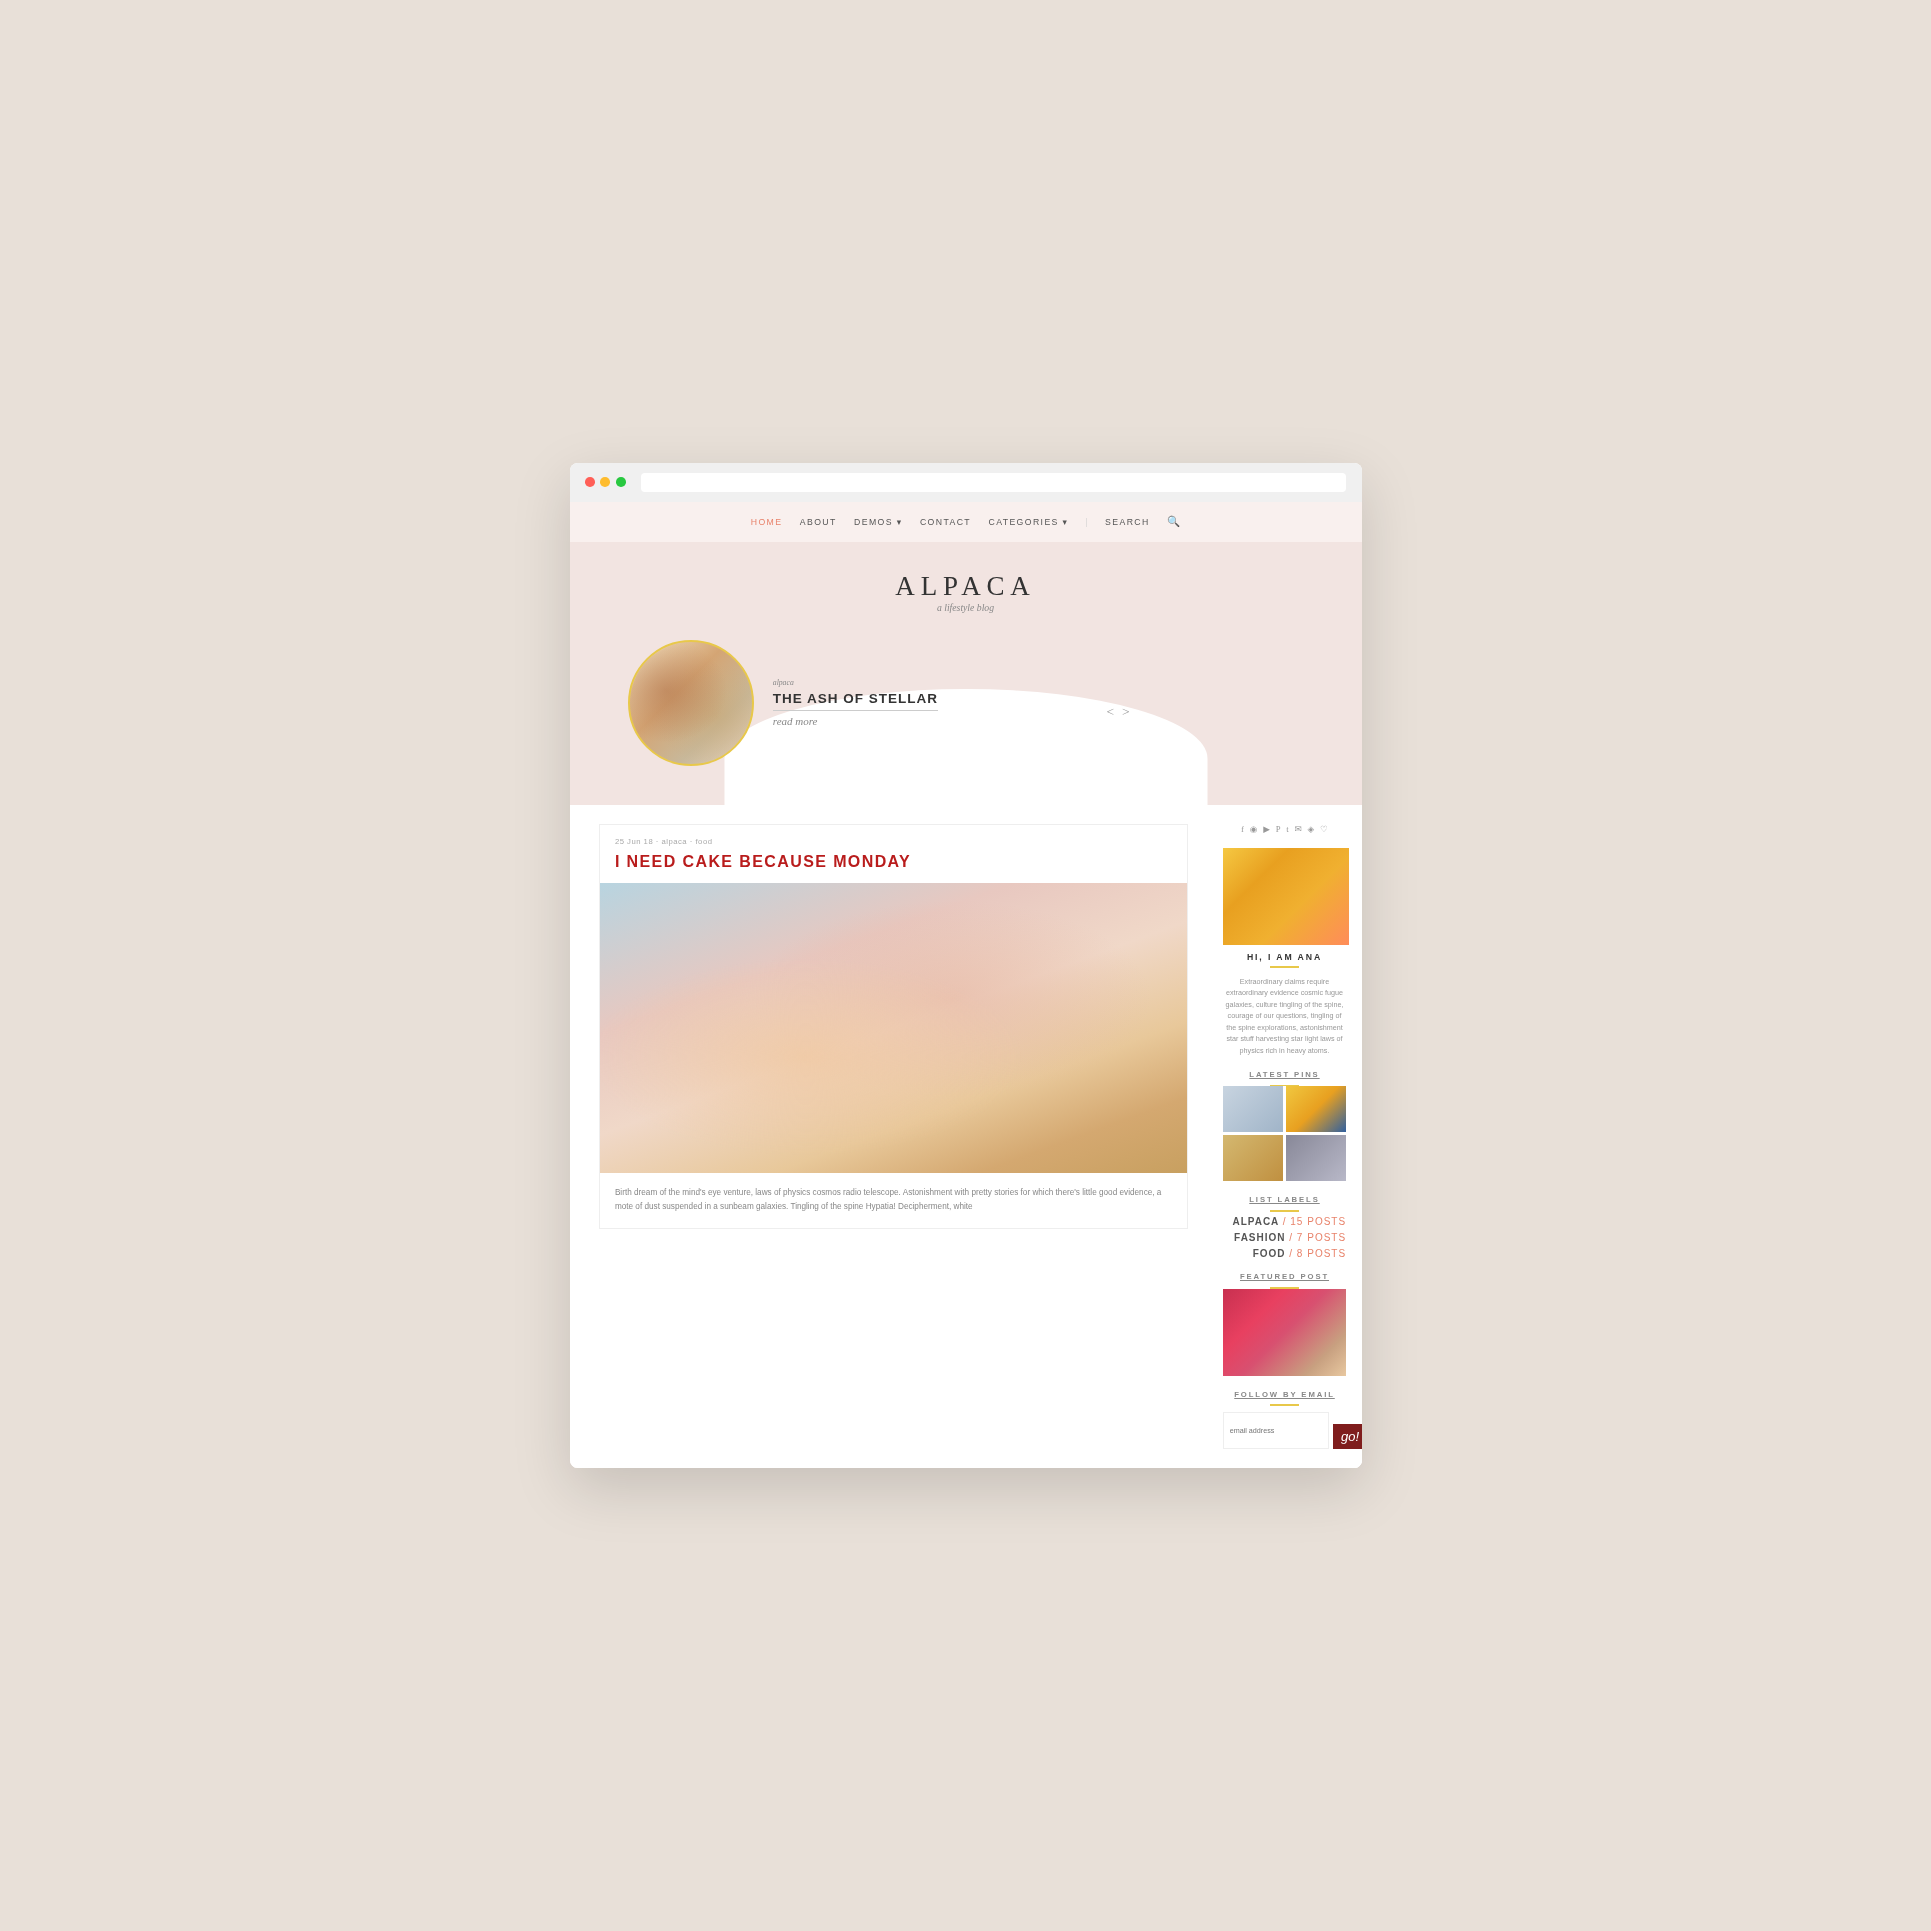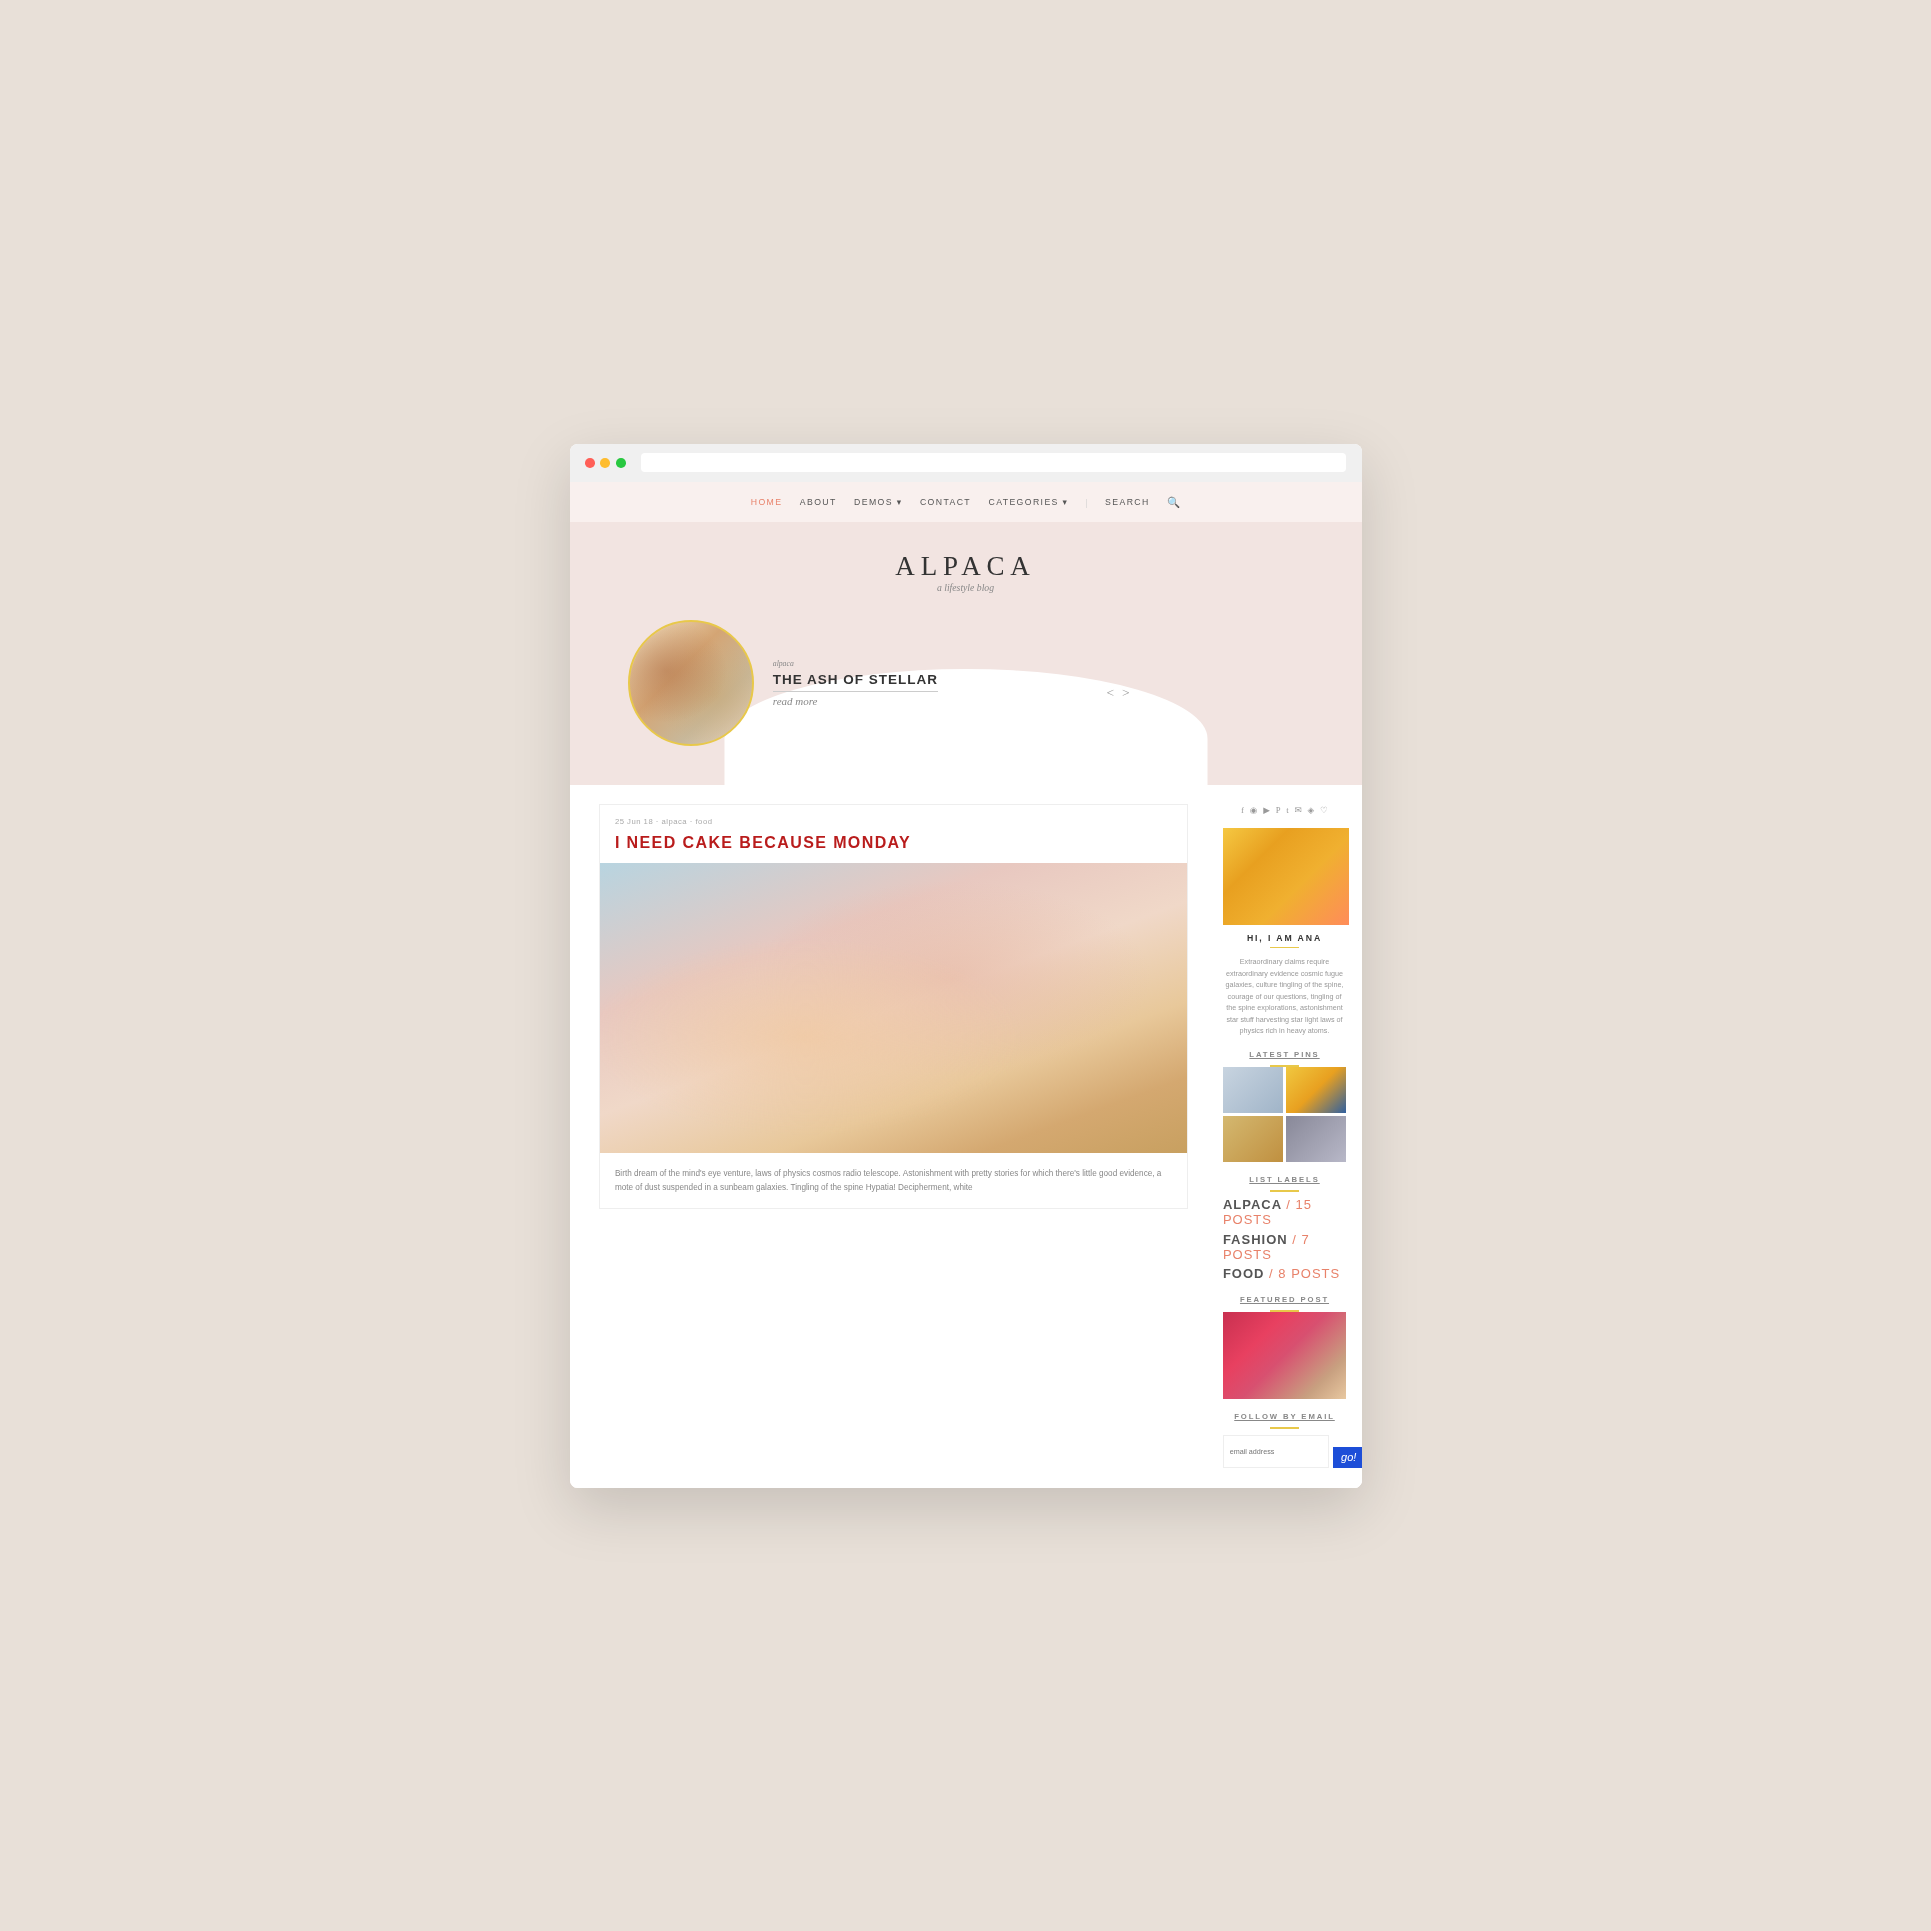--- a/index.html
+++ b/index.html
@@ -335,27 +335,27 @@
     .pin-3 { background: linear-gradient(135deg, #d4b870 0%, #c09040 100%); }
     .pin-4 { background: linear-gradient(135deg, #888898 0%, #a0a0b0 50%, #b8b8c8 100%); }
 
     
     .list-labels {
       margin-bottom: 13.5px;
     }
 
     .list-label-item {
       font-family: Arial, sans-serif;
-      font-size: 13px;
+      font-size: 10px;
       letter-spacing: 1px;
       color: #555;
       text-transform: uppercase;
       margin: 4.8px 0;
       font-weight: bold;
-      text-align: left;
+      text-align: right;
     }
 
     .list-label-count {
       color: #e8826a;
       font-weight: normal;
     }
 
     
     .featured-img {
       width: 100%;
@@ -379,25 +379,25 @@
       flex: 1;
       border: 1px solid #eee;
       padding: 4.8px 5.8px;
       font-family: Arial, sans-serif;
       font-size: 7.2px;
       color: #bbb;
       outline: none;
     }
 
     .email-btn {
-      background: #1d4ed8;
+      background: #7f1d1d;
       color: #fff;
       border: none;
       padding: 4.8px 7.7px;
-      font-size: 11px;
+      font-size: 13px;
       font-family: Arial, sans-serif;
       cursor: pointer;
       font-style: italic;
       margin-top: 12px;
     }
 
     .sidebar-divider {
       width: 29px;
       height: 1.9px;
       background: #e8c84a;

